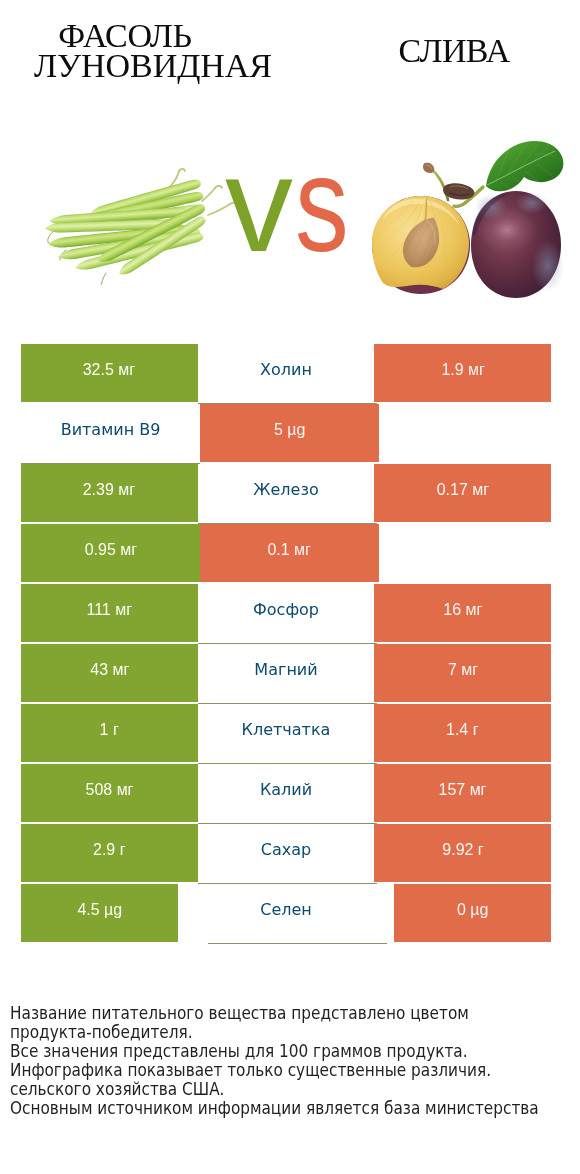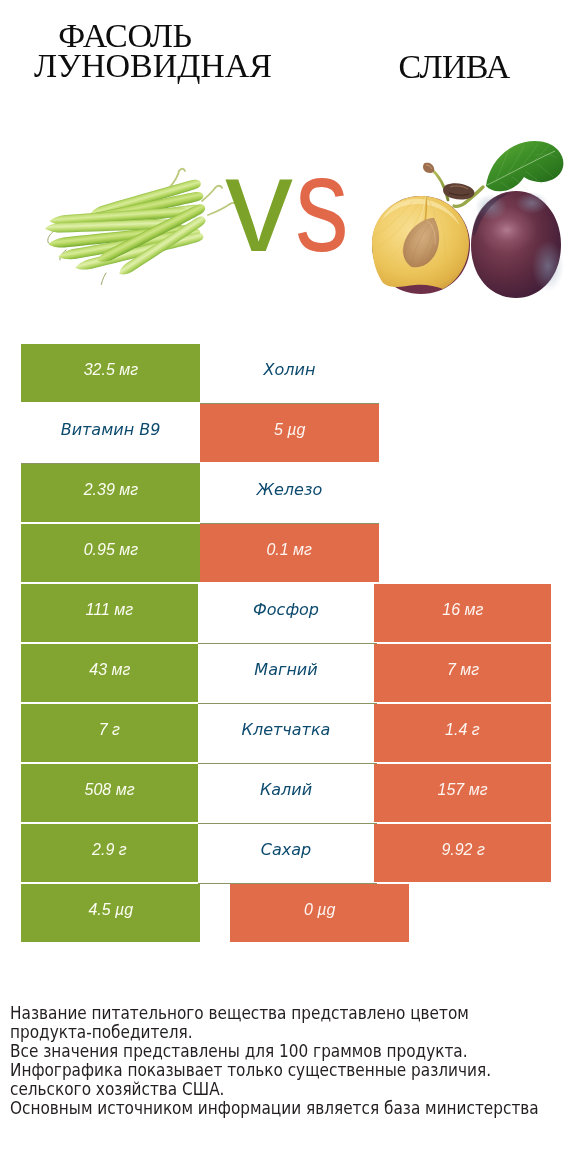--- a/index.html
+++ b/index.html
@@ -4,30 +4,30 @@
 <title>Comparison</title>
 <style>
   html,body{margin:0;padding:0;}
   body{width:580px;height:1174px;background:#ffffff;font-family:"Liberation Sans",sans-serif;overflow:hidden;}
   .page{position:relative;width:580px;height:1174px;background:#fff;filter:opacity(1);}
   
   .titles{position:absolute;left:0;top:0;width:580px;height:120px;}
   .title{position:absolute;text-align:center;font-family:Liberation Serif, serif;font-size:34px;line-height:29.5px;color:#0d0d0d;font-weight:400;text-transform:uppercase;letter-spacing:-0.4px;white-space:nowrap;}
   .title.l1{left:25px;top:21px;width:200px;}
   .title.l2{left:34px;top:50.5px;width:200px;letter-spacing:-0.05px;}
-  .title.right{left:354px;top:52px;width:200px;letter-spacing:-0.7px;}
+  .title.right{left:354px;top:36px;width:200px;letter-spacing:-0.7px;}
   
   .hero{position:absolute;left:0;top:120px;width:508px;height:210px;text-align:right;}
   .beans{position:absolute;left:40px;top:45px;width:205px;height:120px;}
   .plum{position:absolute;left:355px;top:15px;width:215px;height:175px;}
   .vs{position:absolute;left:225px;top:4px;height:160px;font-family:"Liberation Sans",sans-serif;font-size:136px;line-height:160px;font-weight:400;white-space:nowrap;}
   .vs .v{color:#7da229;display:inline-block;}
   .vs .s{color:#e1694a;display:inline-block;margin-left:2px;transform:scaleX(0.79);transform-origin:left center;}
   
-  .table{position:absolute;left:21px;top:344px;width:530px;font-style:italic;}
+  .table{position:absolute;left:21px;top:344px;width:530px;}
   .row{position:relative;height:58px;margin-bottom:2px;display:flex;}
   .row:last-child{margin-bottom:0;gap:30px;}
   .cell{height:58px;display:flex;align-items:center;justify-content:center;padding-bottom:7px;box-sizing:border-box;font-size:17px;font-family:"Liberation Sans",sans-serif;font-weight:400;}
   .cell > span{display:inline-block;transform:scaleX(0.94);white-space:nowrap;}
   .cleft{width:179px;background:#82a531;color:#fcfdf3;}
   .cmid{width:179px;background:#fff;color:#0c4a6e;box-sizing:border-box;height:58px;font-family:"DejaVu Sans",sans-serif;font-size:16px;position:relative;}
   .cmid:after{content:"";position:absolute;left:0;top:59px;width:179px;height:1px;background:#8d9464;}
   .cmid > span{transform:scaleX(1);}
   .cright{width:179px;background:#e16c49;color:#fdf6f2;}
   
@@ -242,36 +242,42 @@
     </div>
   </div>
   <div class="table">
       <div class="row">
         <div class="cell cleft">
           <span>32.5 мг</span>
         </div>
         <div class="cell cmid">
           <span>Холин</span>
         </div>
+        <div class="cell cright">
+          <span>1.9 мг</span>
+        </div>
       </div>
       <div class="row">
         <div class="cell cmid">
           <span>Витамин B9</span>
         </div>
         <div class="cell cright">
           <span>5 µg</span>
         </div>
       </div>
       <div class="row">
         <div class="cell cleft">
           <span>2.39 мг</span>
         </div>
         <div class="cell cmid">
           <span>Железо</span>
         </div>
+        <div class="cell cright">
+          <span>0.17 мг</span>
+        </div>
       </div>
       <div class="row">
         <div class="cell cleft">
           <span>0.95 мг</span>
         </div>
         <div class="cell cright">
           <span>0.1 мг</span>
         </div>
       </div>
       <div class="row">
@@ -291,21 +297,21 @@
         </div>
         <div class="cell cmid">
           <span>Магний</span>
         </div>
         <div class="cell cright">
           <span>7 мг</span>
         </div>
       </div>
       <div class="row">
         <div class="cell cleft">
-          <span>7 г</span>
+          <span>1 г</span>
         </div>
         <div class="cell cmid">
           <span>Клетчатка</span>
         </div>
         <div class="cell cright">
           <span>1.4 г</span>
         </div>
       </div>
       <div class="row">
         <div class="cell cleft">
@@ -325,20 +331,23 @@
         <div class="cell cmid">
           <span>Сахар</span>
         </div>
         <div class="cell cright">
           <span>9.92 г</span>
         </div>
       </div>
       <div class="row">
         <div class="cell cleft">
           <span>4.5 µg</span>
+        </div>
+        <div class="cell cmid">
+          <span>Селен</span>
         </div>
         <div class="cell cright">
           <span>0 µg</span>
         </div>
       </div>
     </div>
   <div class="footer">
       <div>Название питательного вещества представлено цветом</div>
       <div>продукта-победителя.</div>
       <div>Все значения представлены для 100 граммов продукта.</div>

